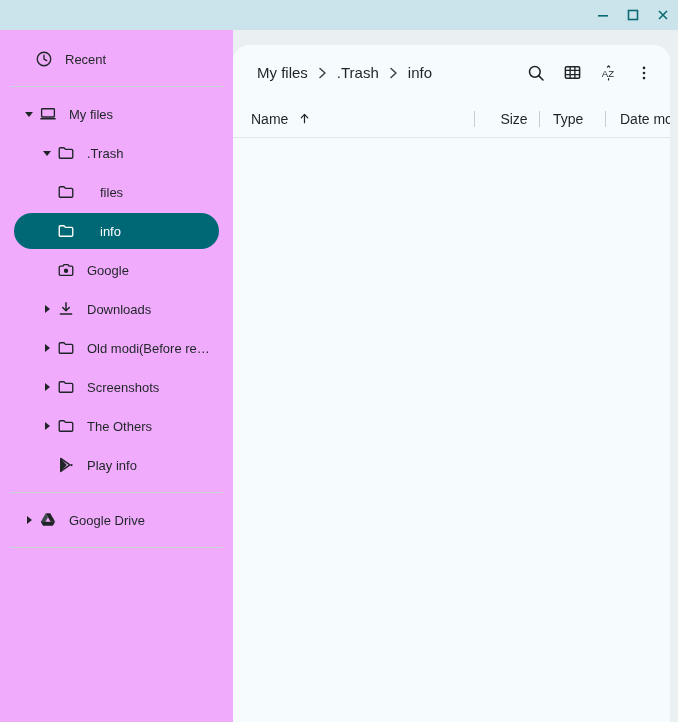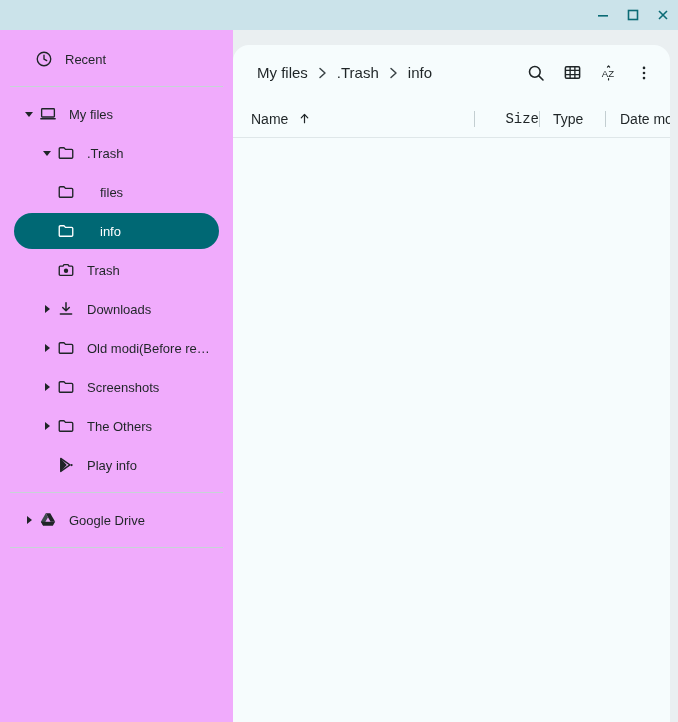--- a/index.html
+++ b/index.html
@@ -168,21 +168,21 @@
     font-size: 14px;
     color: #1f2527;
   }
   .col {
     display: flex;
     align-items: center;
     position: relative;
     box-sizing: border-box;
   }
   .col-name { flex: 0 0 223px; }
-  .col-size { flex: 0 0 64px; justify-content: flex-end; padding-left: 14px; font-family: Liberation Mono, monospace; }
+  .col-size { flex: 0 0 64px; justify-content: center; padding-left: 14px; }
   .col-type { flex: 0 0 65px; justify-content: flex-start; padding-left: 13px; }
   .col-date { flex: 1 1 auto; padding-left: 14px; overflow: hidden; white-space: nowrap; text-overflow: ellipsis; }
   .col-sep {
     width: 1px;
     height: 16px;
     background: #c3ced1;
     flex: 0 0 1px;
   }
   .sort-arrow {
     margin-left: 10px;
@@ -279,21 +279,21 @@
     </div>
 
     <div class="nav-row lvl2">
       <span class="twisty"></span>
       <span class="nav-icon">
         <svg width="18" height="18" viewBox="0 0 24 24" aria-hidden="true">
           <path d="M3 8.2 A1.3 1.3 0 0 1 4.3 6.9 H8 L9.3 4.9 H14.7 L16 6.9 H19.7 A1.3 1.3 0 0 1 21 8.2 V17.8 A1.3 1.3 0 0 1 19.7 19.1 H4.3 A1.3 1.3 0 0 1 3 17.8 Z" fill="none" stroke="#1f2527" stroke-width="1.8" stroke-linejoin="round"></path>
           <circle cx="12" cy="13" r="2.9" fill="#1f2527"></circle>
         </svg>
       </span>
-      <span class="nav-label">Trash</span>
+      <span class="nav-label">Google</span>
     </div>
 
     <div class="nav-row lvl2">
       <span class="twisty">
         <svg width="10" height="10" viewBox="0 0 10 10" aria-hidden="true">
           <path d="M3 1 L3 9 L8 5 Z" fill="#1f2527"></path>
         </svg>
       </span>
       <span class="nav-icon">
         <svg width="18" height="18" viewBox="0 0 24 24" aria-hidden="true">

